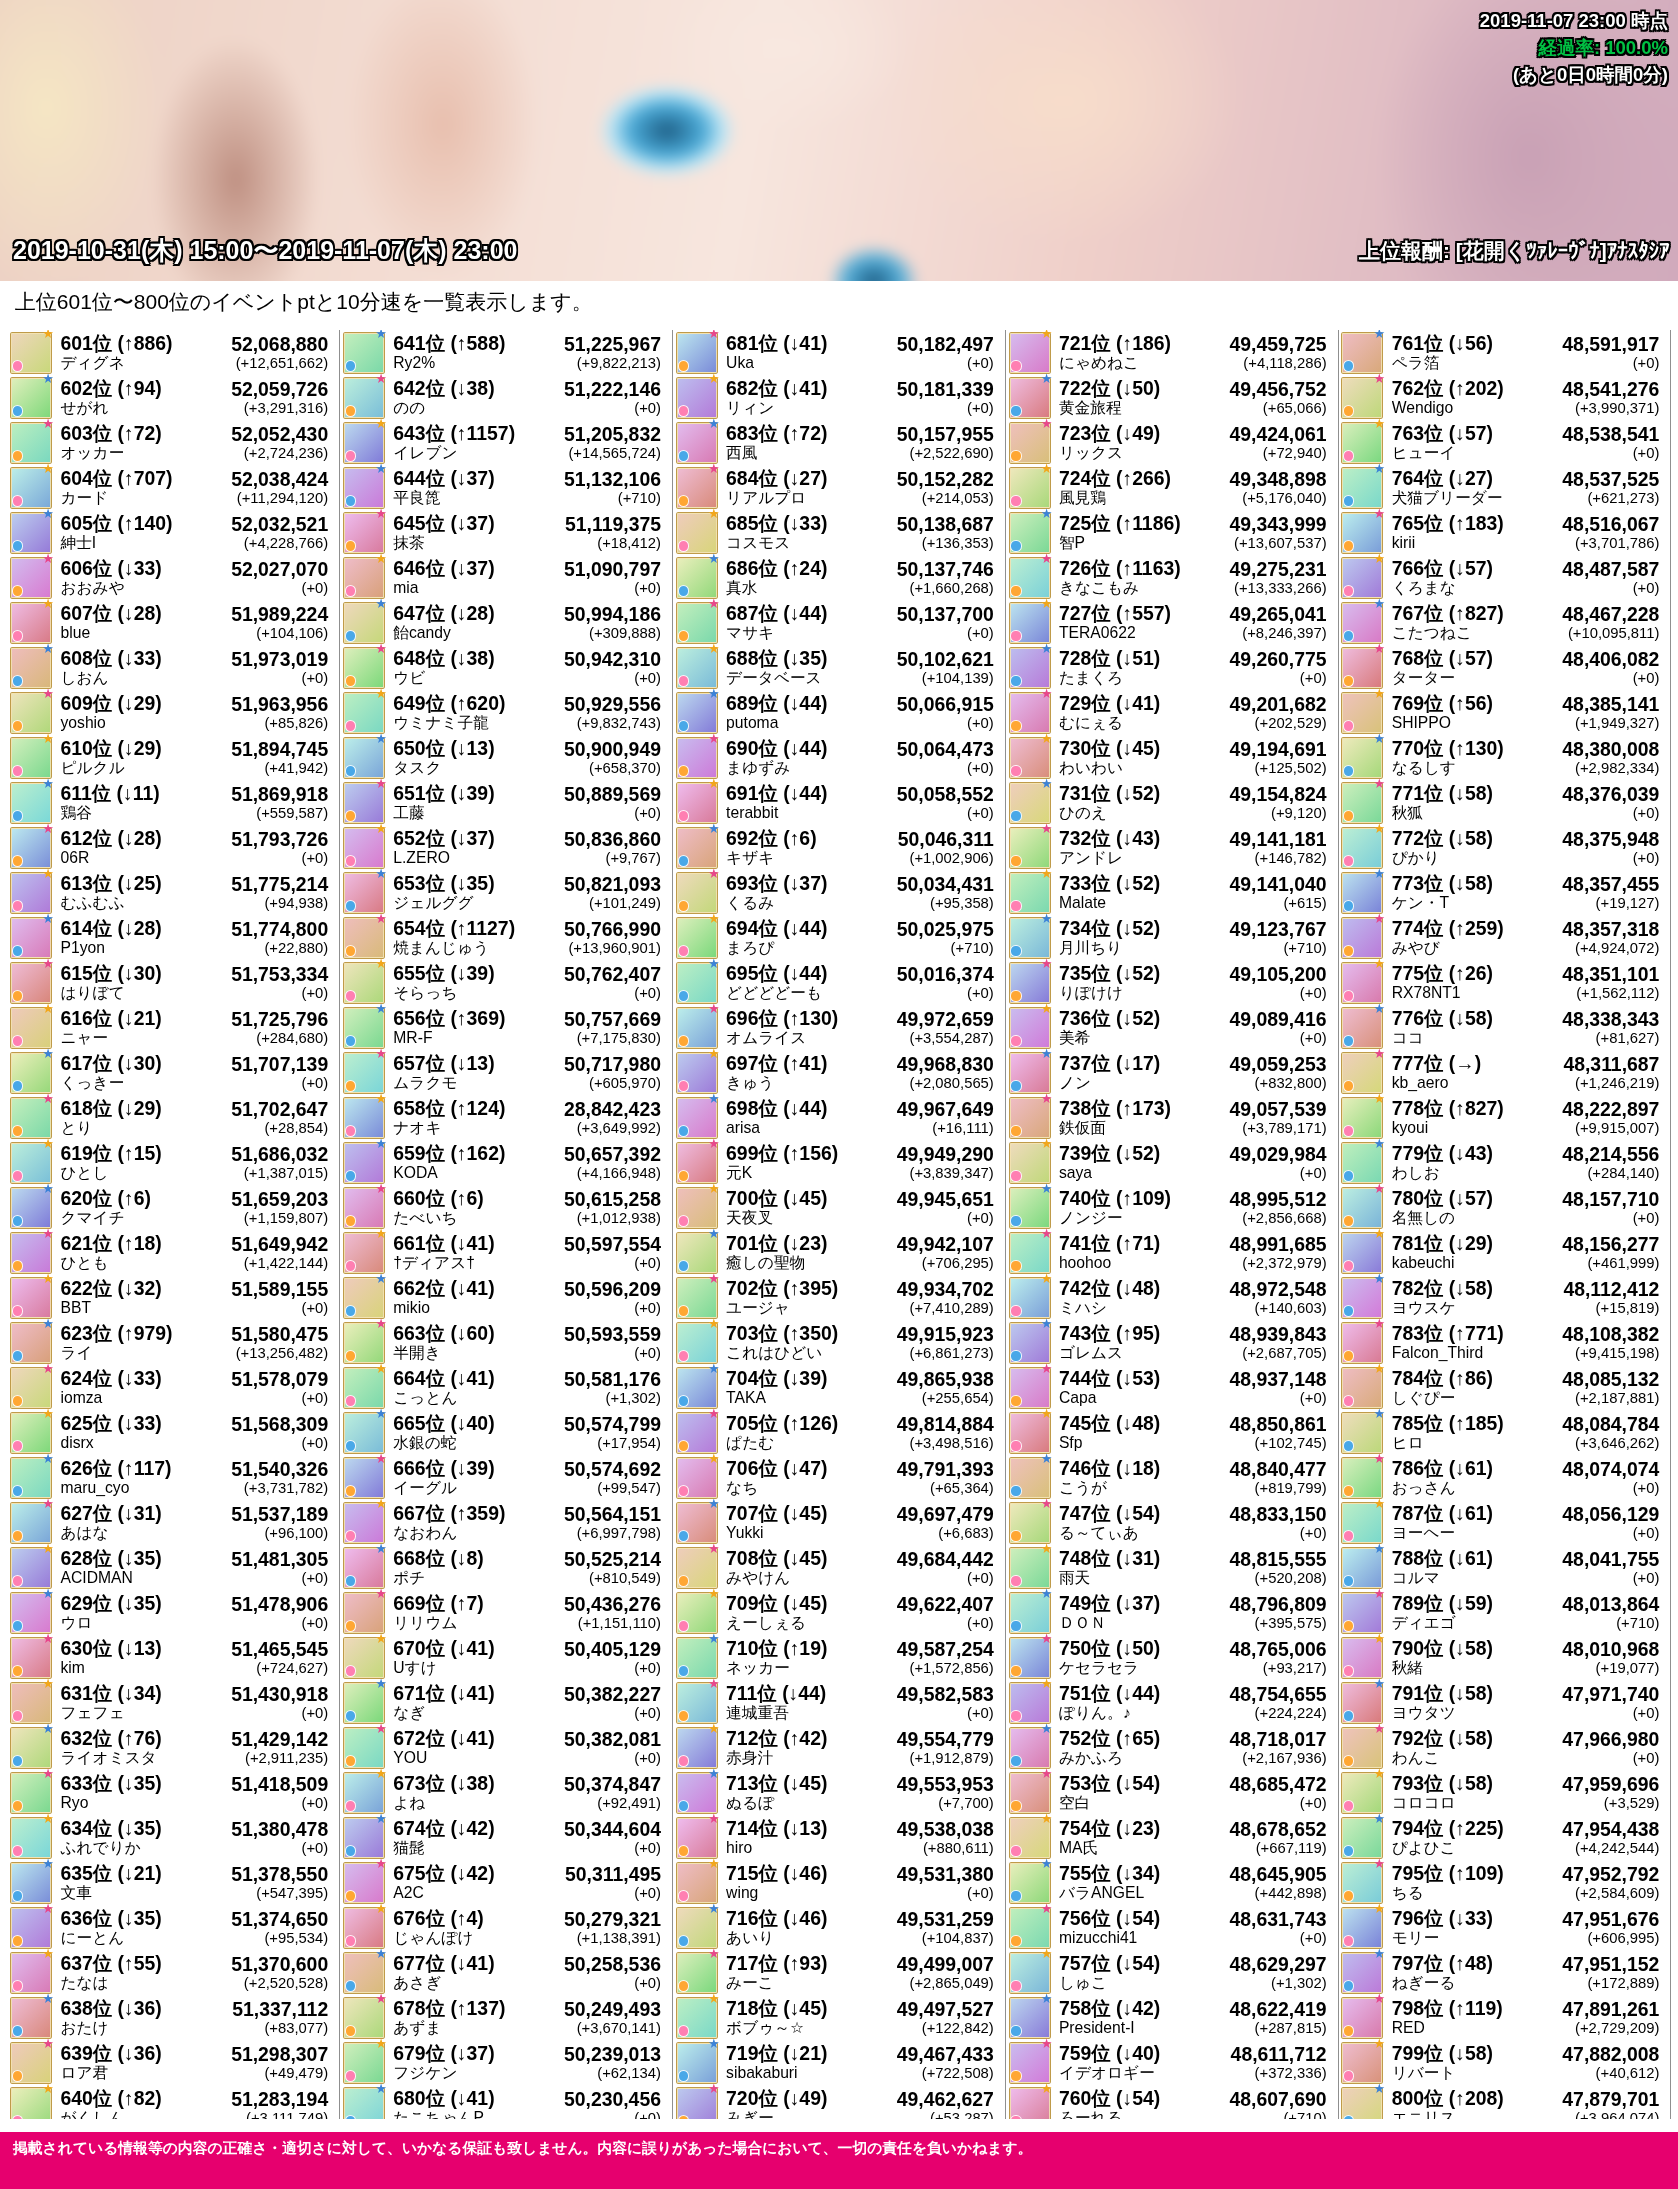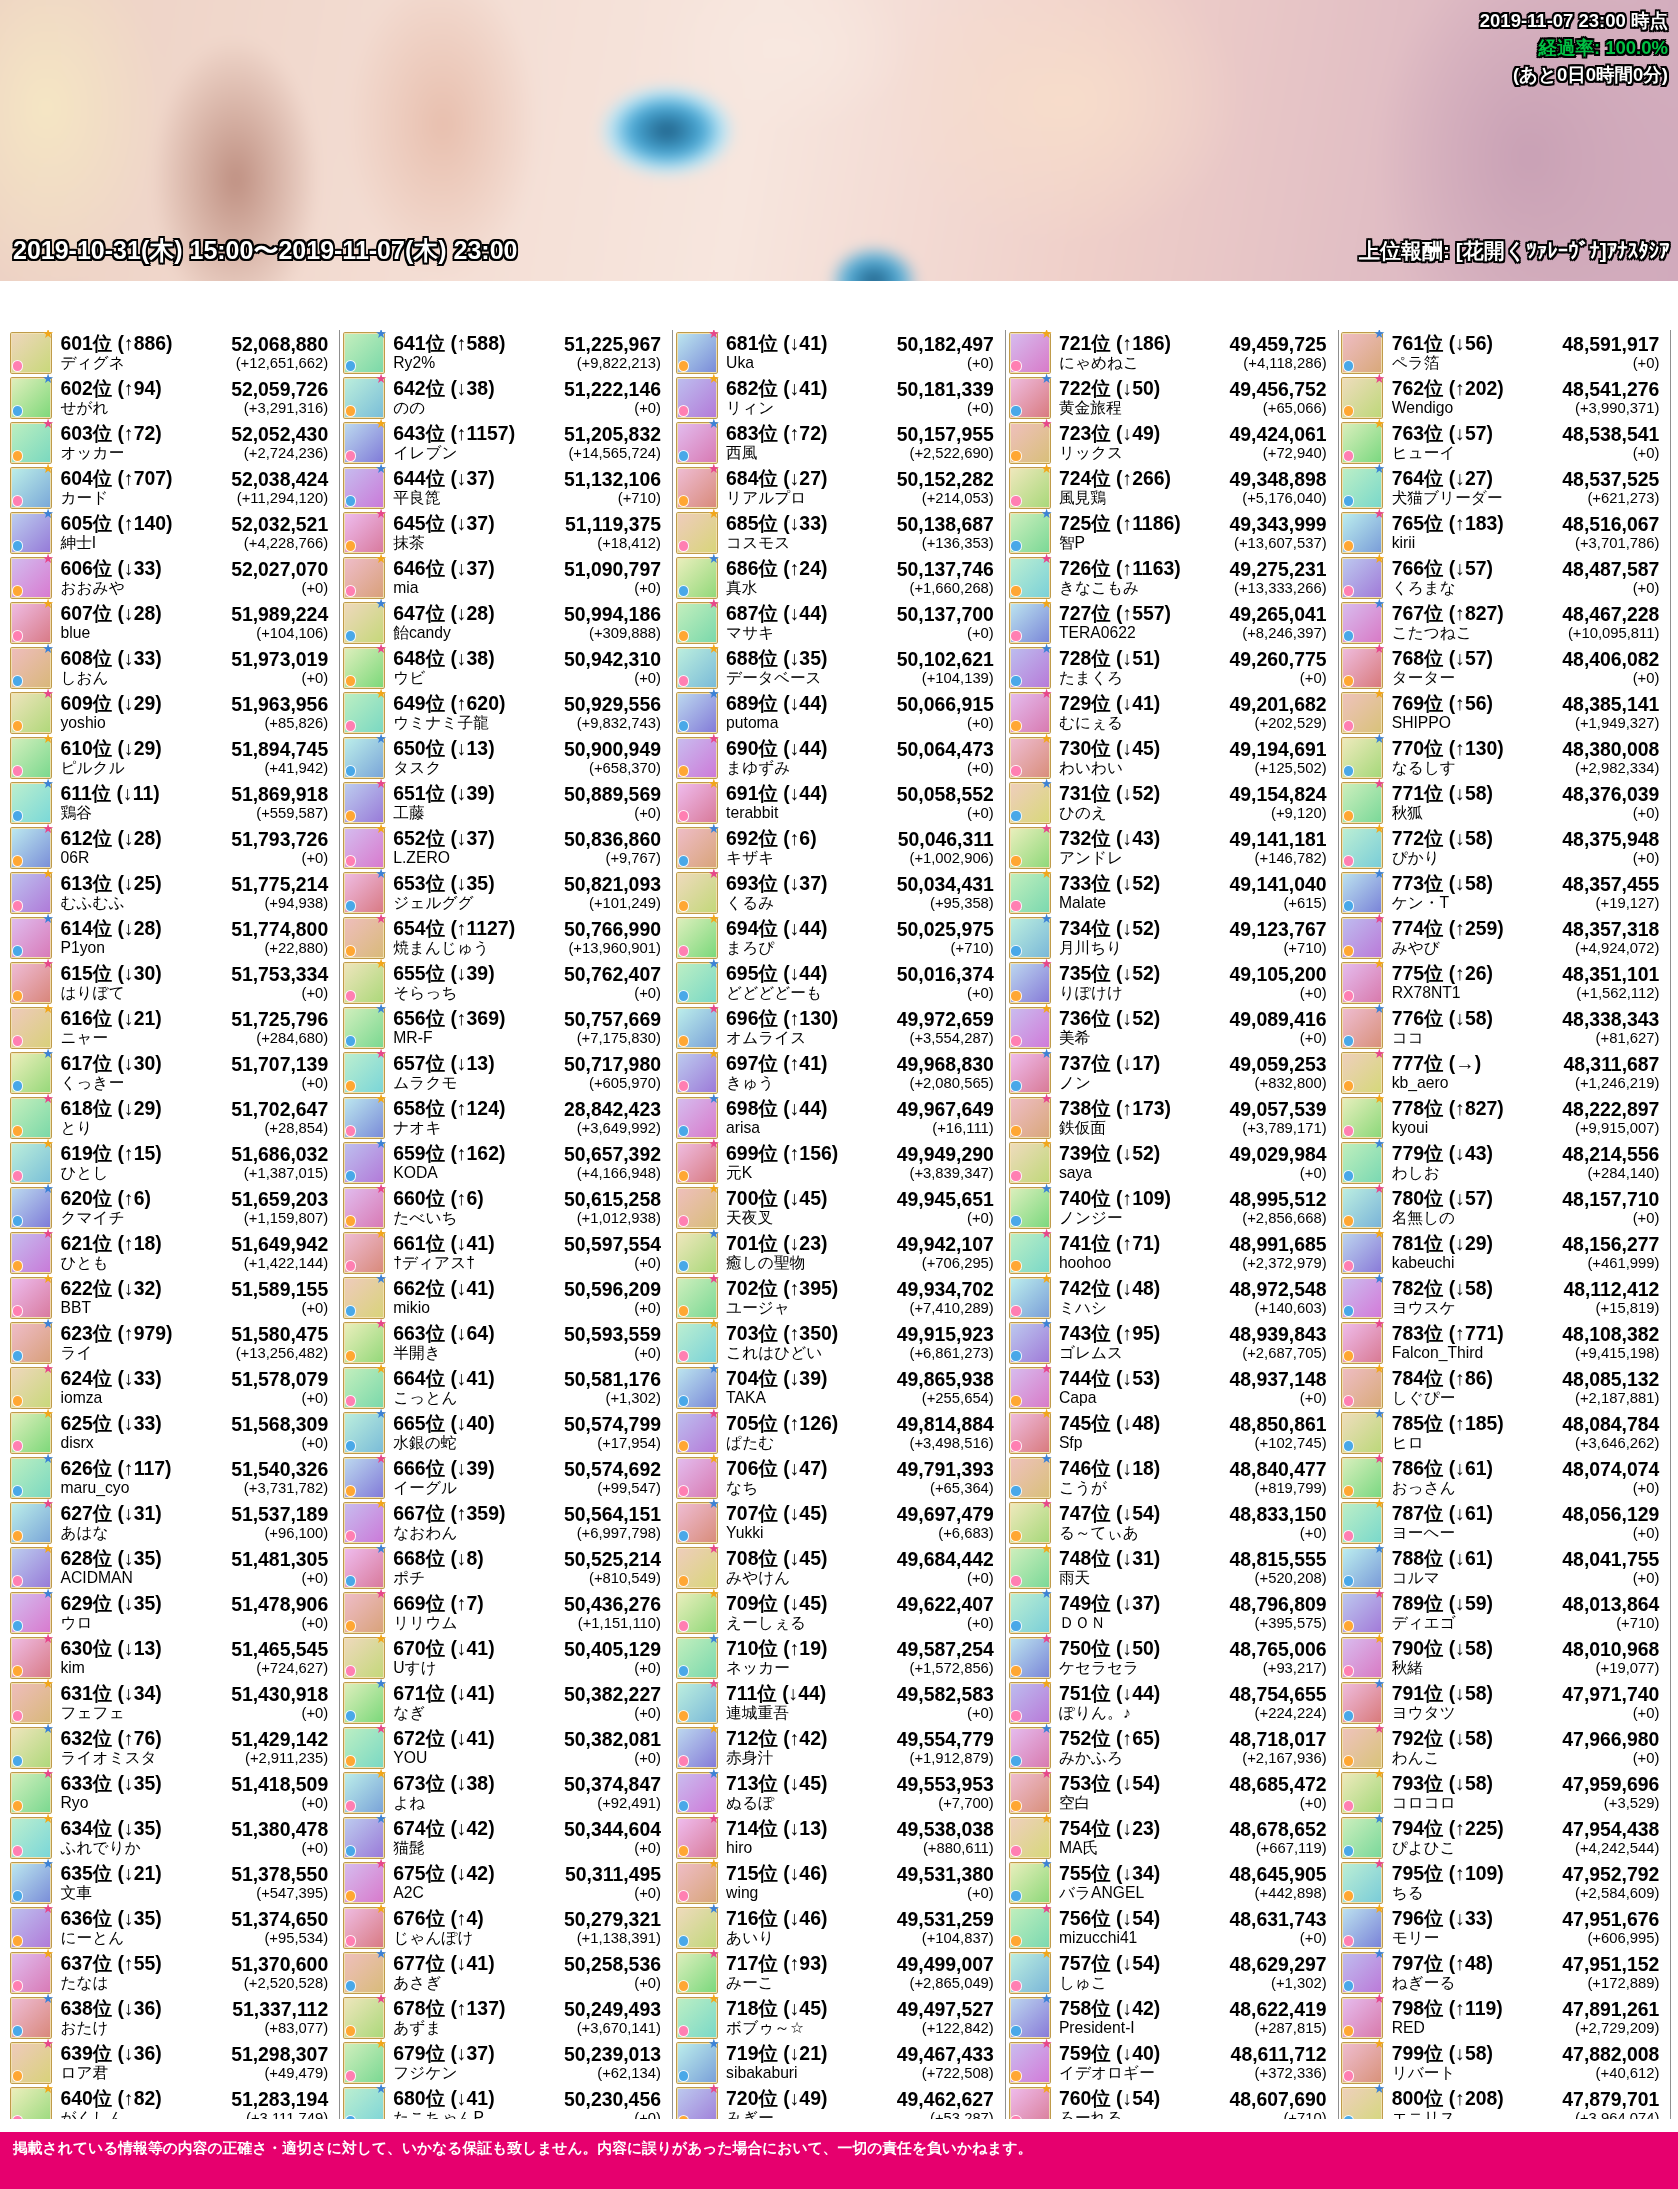--- a/index.html
+++ b/index.html
@@ -64,20 +64,21 @@
     <div class="header-bg"></div>
     <div class="hdr-info outline-w">
       <div>2019-11-07 23:00 時点</div>
       <div class="green">経過率: 100.0%</div>
       <div>(あと0日0時間0分)</div>
     </div>
     <div class="hdr-period outline-w">2019-10-31(木) 15:00〜2019-11-07(木) 23:00</div>
     <div class="hdr-reward outline-w">上位報酬: [花開くﾂｧﾚｰｳﾞﾅ]ｱﾅｽﾀｼｱ</div>
   </div>
 
+  <div class="intro">上位601位〜800位のイベントptと10分速を一覧表示します。</div>
 
   <div class="list">
       <div class="col">
         <div class="entry">
           <div class="avatar" style="background: linear-gradient(135deg, rgb(239, 214, 189), rgb(200, 216, 121));">
             <span class="star" style="color: rgb(242, 167, 27);">★</span>
             <span class="attr" style="background: rgb(255, 127, 178);"></span>
           </div>
           <div class="mid">
             <div class="rank">601位 (↑886)</div>
@@ -943,21 +944,21 @@
             <div class="pts">50,596,209</div>
             <div class="gain">(+0)</div>
           </div>
         </div>
         <div class="entry">
           <div class="avatar" style="background: linear-gradient(135deg, rgb(236, 239, 189), rgb(146, 216, 121));">
             <span class="star" style="color: rgb(232, 70, 140);">★</span>
             <span class="attr" style="background: rgb(255, 167, 51);"></span>
           </div>
           <div class="mid">
-            <div class="rank">663位 (↓64)</div>
+            <div class="rank">663位 (↓60)</div>
             <div class="pname">半開き</div>
           </div>
           <div class="right">
             <div class="pts">50,593,559</div>
             <div class="gain">(+0)</div>
           </div>
         </div>
         <div class="entry">
           <div class="avatar" style="background: linear-gradient(135deg, rgb(196, 239, 189), rgb(121, 216, 170));">
             <span class="star" style="color: rgb(242, 167, 27);">★</span>

